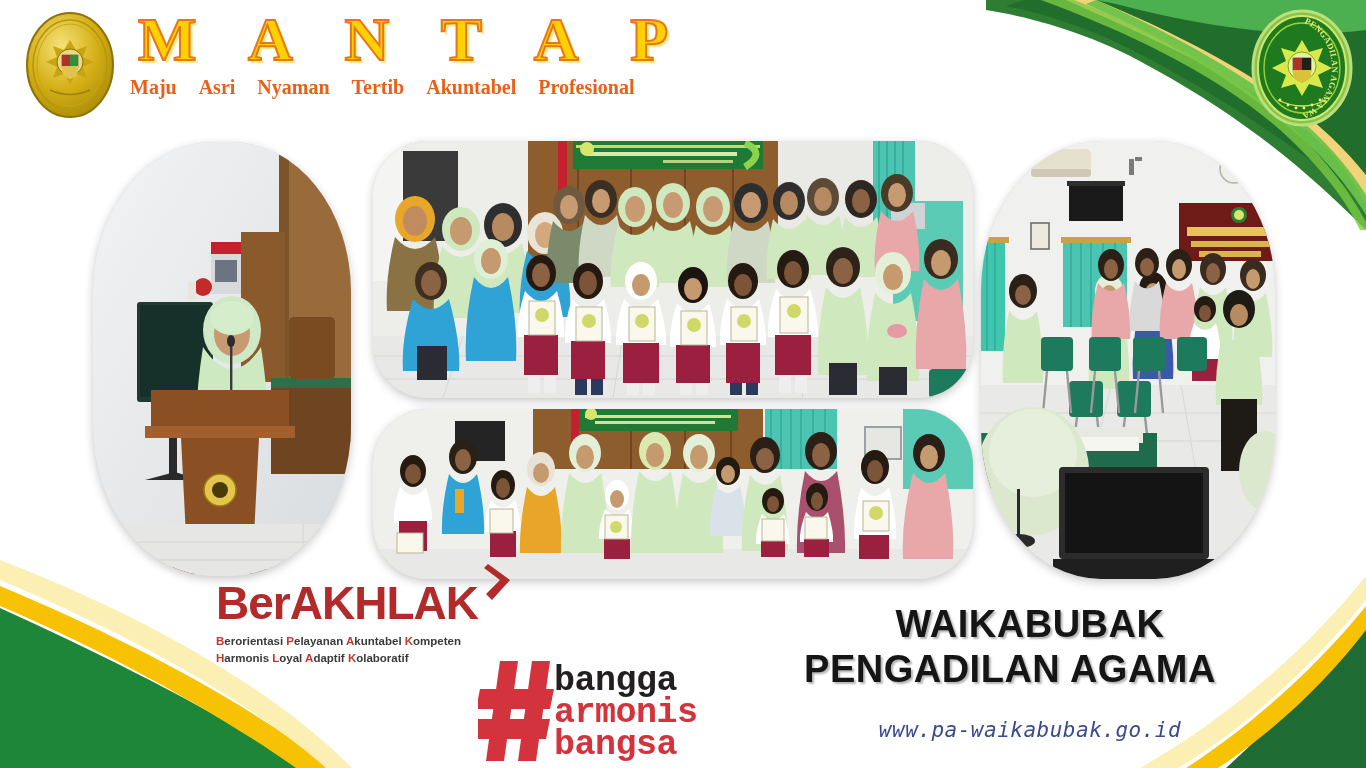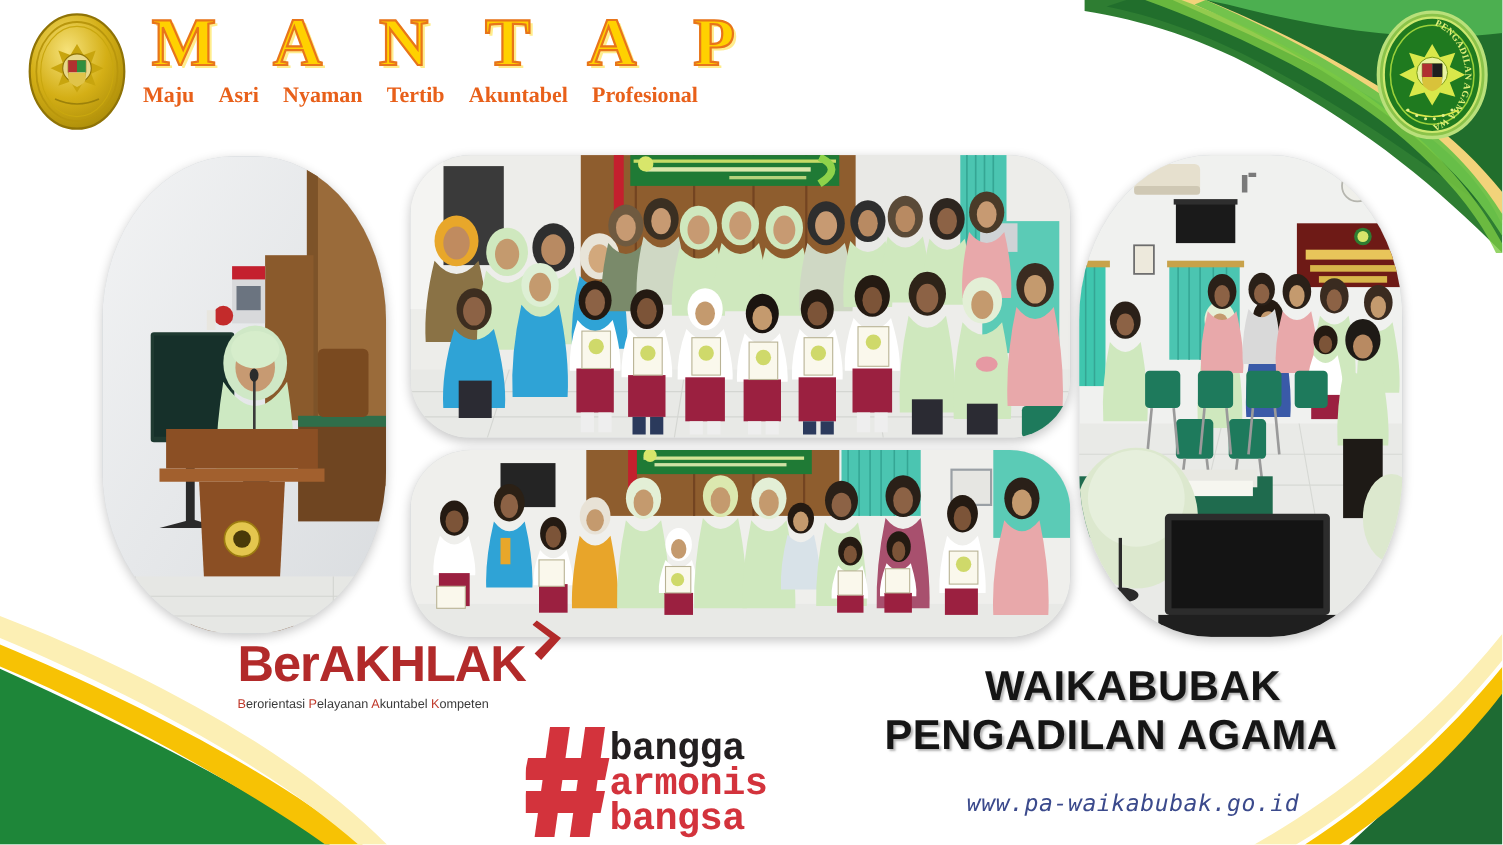--- a/index.html
+++ b/index.html
@@ -59,21 +59,21 @@
   
   #berakhlak{position:absolute;left:216px;top:580px;width:300px;}
   #berakhlak-word{
     font-size:46px;font-weight:bold;color:#B22A2A;letter-spacing:-1px;
     line-height:1;position:relative;
   }
   #berakhlak-arrow{
     position:absolute;left:268px;top:-18px;width:34px;height:40px;
   }
   #berakhlak-sub{
-    margin-top:7px;font-size:11.5px;line-height:1.45;color:#3A3A3A;font-weight:normal;
+    margin-top:7px;font-size:11.5px;line-height:1.45;color:#3A3A3A;font-weight:bold;
   }
   #berakhlak-sub .hl{color:#C0392B;}
 
   
   #bmb{position:absolute;left:478px;top:655px;width:260px;height:110px;}
   #bmb-hash{position:absolute;left:0;top:6px;width:78px;height:100px;}
   #bmb-text{position:absolute;left:76px;top:10px;line-height:0.92;font-family:Liberation Mono, monospace;}
   #bmb-text div{font-size:35px;font-weight:bold;letter-spacing:-.5px;}
   #bmb-l1{color:#231F20;}
   #bmb-l2{color:#D3333C;}
@@ -752,20 +752,23 @@
       <div id="berakhlak-arrow">
         <svg viewBox="0 0 34 40" width="34" height="40">
           <path d="M4 2 L26 18 L8 38 L2 32 L16 18 L0 6 Z" fill="#B22A2A"></path>
         </svg>
       </div>
     </div>
     <div id="berakhlak-sub">
       <div>
         <span class="hl">B</span><span>erorientasi </span><span class="hl">P</span><span>elayanan </span><span class="hl">A</span><span>kuntabel </span><span class="hl">K</span><span>ompeten</span>
       </div>
+      <div>
+        <span class="hl">H</span><span>armonis </span><span class="hl">L</span><span>oyal </span><span class="hl">A</span><span>daptif </span><span class="hl">K</span><span>olaboratif</span>
+      </div>
     </div>
   </div>
 
   <div id="bmb">
     <div id="bmb-hash">
       <svg viewBox="0 0 78 100" width="78" height="100">
         <g fill="#D3333C">
           <path d="M22 0 L40 0 L26 100 L8 100 Z"></path>
           <path d="M54 0 L72 0 L58 100 L40 100 Z"></path>
           <path d="M2 28 L76 28 L72 48 L-2 48 Z"></path>

